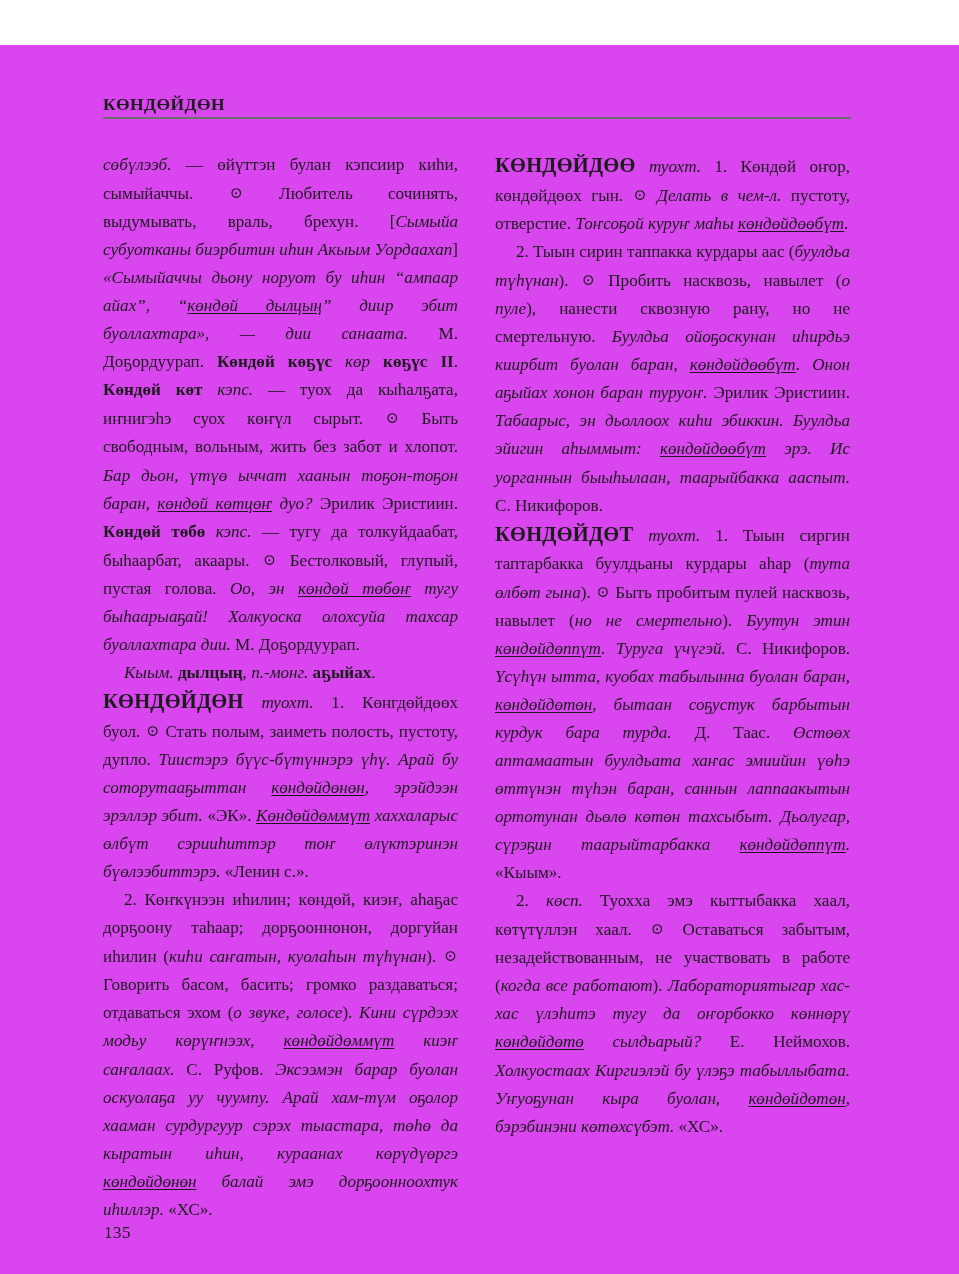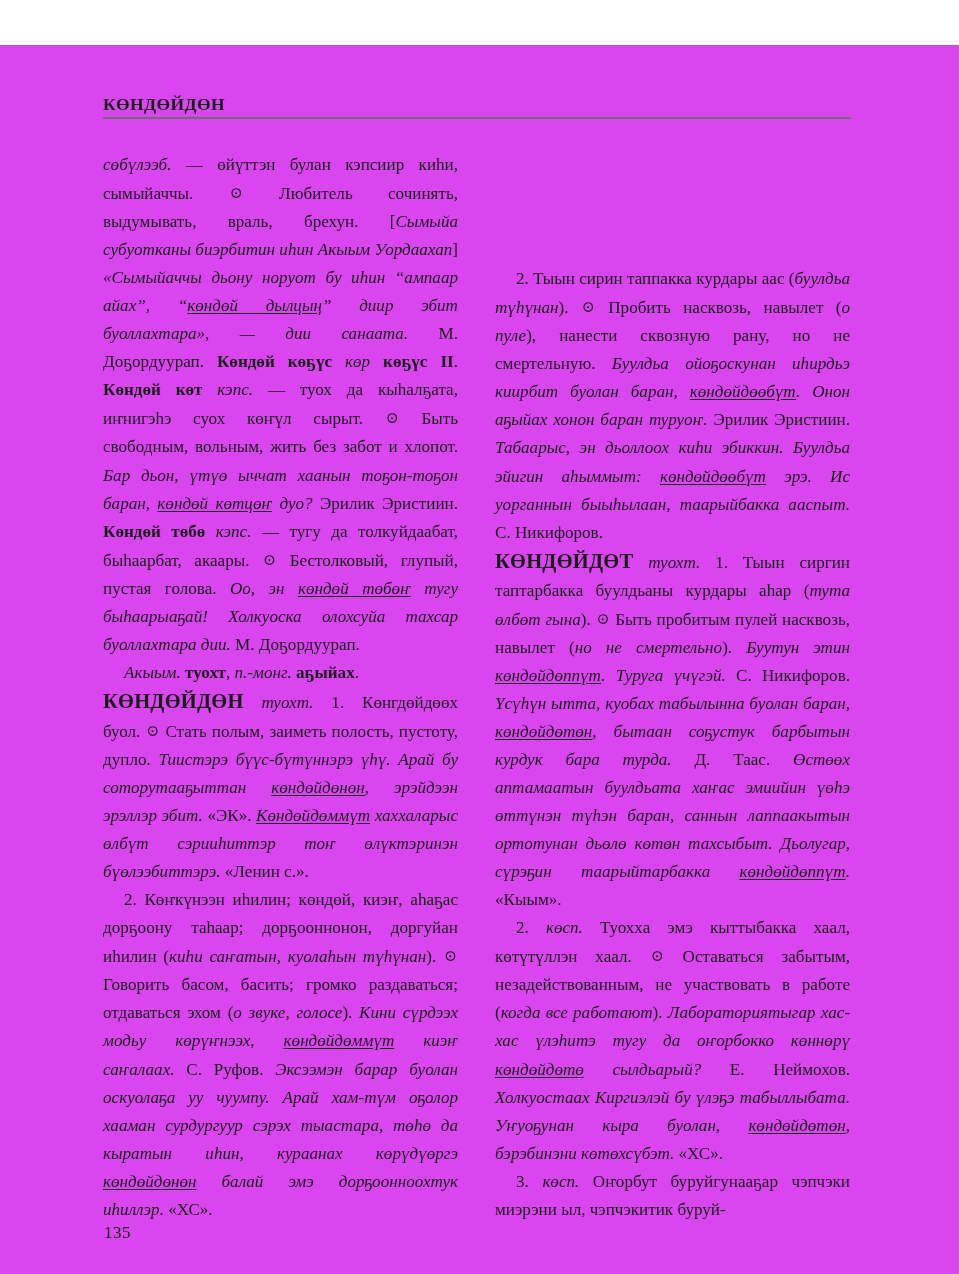--- a/index.html
+++ b/index.html
@@ -46,21 +46,20 @@
   }
 
   
   .columns {
     position: absolute;
     left: 103px;
     top: 106px;
     width: 748px;
     display: flex;
     gap: 37px;
-    align-items: flex-end;
   }
   .col {
     width: 355px;
   }
 
   p.para {
     margin: 0;
     font-size: 17.1px;
     line-height: 28.05px;
     text-align: justify;
@@ -107,37 +106,37 @@
     <div class="header-title">КӨНДӨЙДӨН</div>
     <div class="header-rule"></div>
   </div>
 
   <div class="columns">
 
     <div class="col">
 
       <p class="para noindent"><span class="it">сөбүлээб.</span> — өйүттэн булан кэпсиир киһи, сымыйаччы. <span class="sense-marker">⊙</span> Любитель сочинять, выдумывать, враль, брехун. [<span class="it">Сымыйа субуотканы биэрбитин иһин Акыым Уордаахап</span>] <span class="it">«Сымыйаччы дьону норуот бу иһин “ампаар айах”, “<span class="ul-it">көндөй дылцың</span>” диир эбит буоллахтара», — дии санаата.</span> М. Доҕордуурап. <span class="bd">Көндөй көҕүс</span> <span class="it">көр</span> <span class="bd">көҕүс</span> <span class="bd">II</span>. <span class="bd">Көндөй көт</span> <span class="it">кэпс.</span> — туох да кыһалҕата, иҥнигэһэ суох көҥүл сырыт. <span class="sense-marker">⊙</span> Быть свободным, вольным, жить без забот и хлопот. <span class="it">Бар дьон, үтүө ыччат хаанын тоҕон-тоҕон баран, <span class="ul-it">көндөй көтцөҥ</span> дуо?</span> Эрилик Эристиин. <span class="bd">Көндөй төбө</span> <span class="it">кэпс.</span> — тугу да толкуйдаабат, быһаарбат, акаары. <span class="sense-marker">⊙</span> Бестолковый, глупый, пустая голова. <span class="it">Оо, эн <span class="ul-it">көндөй төбөҥ</span> тугу быһаарыаҕай! Холкуоска олохсуйа тахсар буоллахтара дии.</span> М. Доҕордуурап.</p>
 
-      <p class="para indent"><span class="it">Акыым.</span> <span class="bd">туохт</span>, <span class="it">п.-монг.</span> <span class="bd">аҕыйах</span>.</p>
+      <p class="para indent"><span class="it">Кыым.</span> <span class="bd">дылцың</span>, <span class="it">п.-монг.</span> <span class="bd">аҕыйах</span>.</p>
 
       <p class="para noindent"><span class="headword">КӨНДӨЙДӨН</span> <span class="it">туохт.</span> 1. Көнгдөй­дөөх буол. <span class="sense-marker">⊙</span> Стать полым, заиметь полость, пустоту, дупло. <span class="it">Тиистэрэ бүүс-бүтүннэрэ үһү. Арай бу сотору­таа­ҕыттан <span class="ul-it">көндөйдөнөн</span>, эрэйдээн эрэллэр эбит.</span> «ЭК». <span class="ul-it">Көндөйдөммүт</span> <span class="it">хаххаларыс өлбүт сэрииһиттэр тоҥ өлүктэринэн бүөлээбиттэрэ.</span> «Ленин с.».</p>
 
       <p class="para indent">2. Көҥкүнээн иһилин; көндөй, киэҥ, аһаҕас дорҕоону таһаар; дорҕооннонон, доргуйан иһилин (<span class="it">киһи саҥатын, куолаһын түһүнан</span>). <span class="sense-marker">⊙</span> Говорить басом, басить; громко раздаваться; отдаваться эхом (<span class="it">о звуке, голосе</span>). <span class="it">Кини сүрдээх модьу көрүҥнээх, <span class="ul-it">көндөйдөммүт</span> киэҥ саҥалаах.</span> С. Руфов. <span class="it">Эксээмэн барар буолан оскуолаҕа уу чуумпу. Арай хам-түм оҕолор хааман сурдургуур сэрэх тыастара, төһө да кыратын иһин, кураанах көрүдүөргэ <span class="ul-it">көндөйдөнөн</span> балай эмэ дорҕоонноохтук иһиллэр.</span> «ХС».</p>
 
     </div>
 
     <div class="col">
 
+      <p class="para noindent"><span class="headword">КӨНДӨЙДӨӨ</span> <span class="it">туохт.</span> 1. Көндөй оҥор, көндөйдөөх гын. <span class="sense-marker">⊙</span> <span class="it">Делать в чем-л.</span> пустоту, отверстие. <span class="it">Тоҥсоҕой куруҥ маһы <span class="ul-it">көндөйдөөбүт</span>.</span></p>
 
       <p class="para indent">2. Тыын сирин таппакка курдары аас (<span class="it">буулдьа түһүнан</span>). <span class="sense-marker">⊙</span> Пробить насквозь, навылет (<span class="it">о пуле</span>), нанести сквозную рану, но не смертельную. <span class="it">Буулдьа ойоҕоскунан иһирдьэ киирбит буолан баран, <span class="ul-it">көндөй­дөөбүт</span>. Онон аҕыйах хонон баран туруоҥ.</span> Эрилик Эристиин. <span class="it">Табаарыс, эн дьоллоох киһи эбиккин. Буулдьа эйигин аһыммыт: <span class="ul-it">көндөйдөөбүт</span> эрэ. Ис уорганнын быыһылаан, таарыйбакка ааспыт.</span> С. Никифоров.</p>
 
       <p class="para noindent"><span class="headword">КӨНДӨЙДӨТ</span> <span class="it">туохт.</span> 1. Тыын сиргин таптарбакка буулдьаны курдары аһар (<span class="it">тута өлбөт гына</span>). <span class="sense-marker">⊙</span> Быть пробитым пулей насквозь, навылет (<span class="it">но не смертель­но</span>). <span class="it">Буутун этин <span class="ul-it">көндөйдөппүт</span>. Туруга үчүгэй.</span> С. Никифоров. <span class="it">Үсүһүн ытта, куобах табылынна буолан баран, <span class="ul-it">көн­дөйдөтөн</span>, бытаан соҕустук барбытын курдук бара турда.</span> Д. Таас. <span class="it">Өстөөх аптамаатын буулдьата хаҥас эмиийин үөһэ өттүнэн түһэн баран, саннын лаппаакытын ортотунан дьөлө көтөн тахсыбыт. Дьолугар, сүрэҕин таарыйтар­бакка <span class="ul-it">көндөйдөппүт</span>.</span> «Кыым».</p>
 
       <p class="para indent">2. <span class="it">көсп.</span> Туохха эмэ кыттыбакка хаал, көтүтүллэн хаал. <span class="sense-marker">⊙</span> Оставаться забытым, незадействованным, не участвовать в работе (<span class="it">когда все работают</span>). <span class="it">Лаборатория­тыгар хас-хас үлэһитэ тугу да оҥорбок­ко көннөрү <span class="ul-it">көндөйдөтө</span> сылдьарый?</span> Е. Неймохов. <span class="it">Холкуостаах Киргиэлэй бу үлэҕэ табыллыбата. Уҥуоҕунан кыра буолан, <span class="ul-it">көндөйдөтөн</span>, бэрэбинэни көтөх­сүбэт.</span> «ХС».</p>
 
-      <p class="para indent">3. <span class="it">көсп.</span> Оҥорбут буруйгунааҕар чэпчэ­ки миэрэни ыл, чэпчэкитик буруй-</p>
 
     </div>
   </div>
 
   <div class="folio">135</div>
 
 </div>
 
 </body></html>

